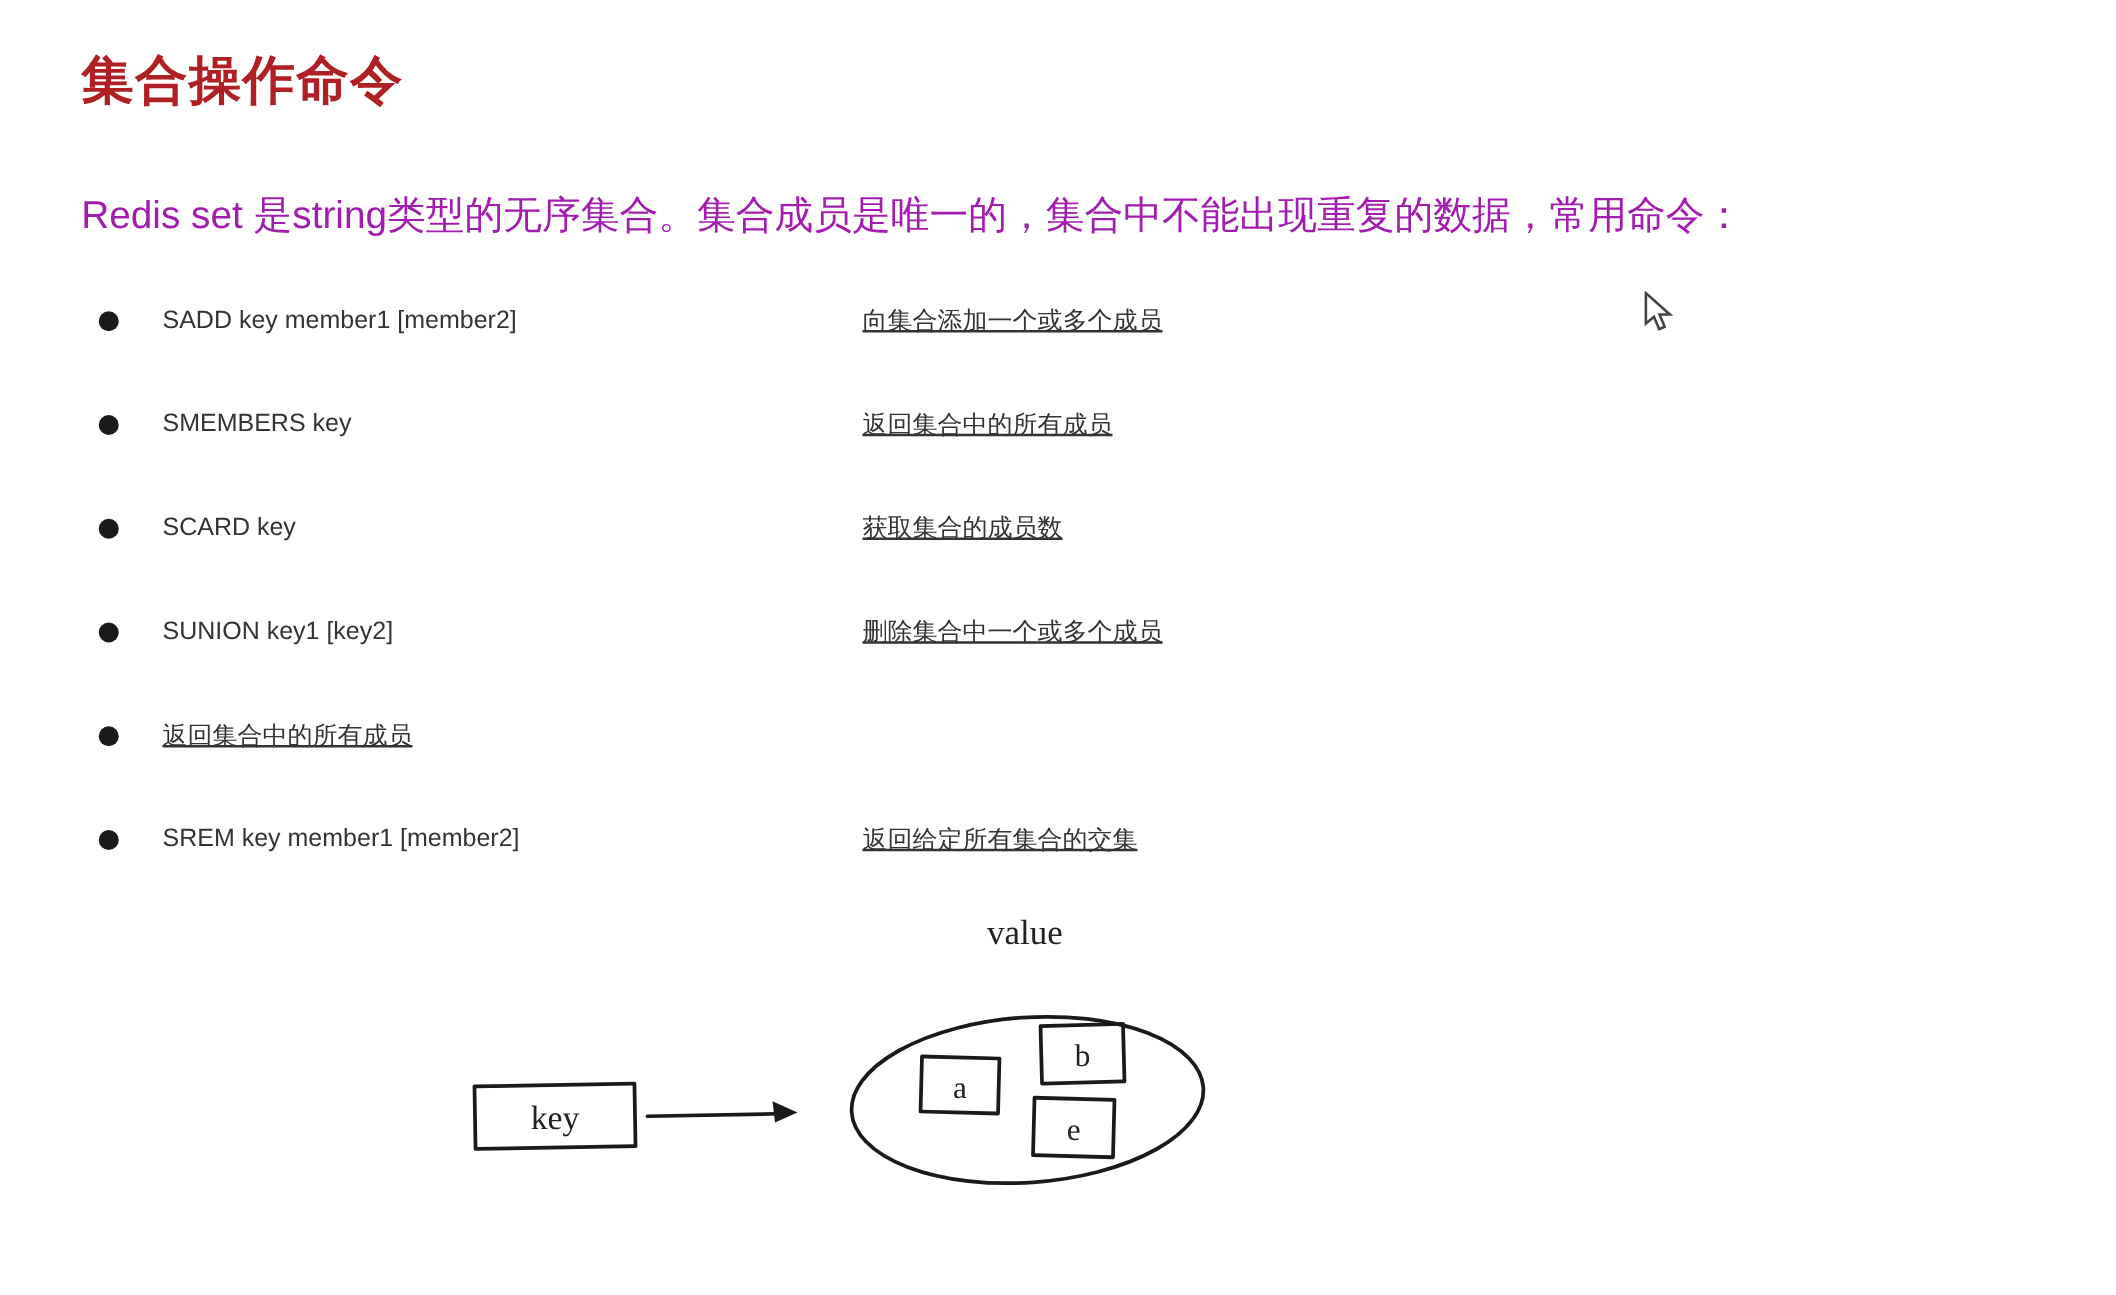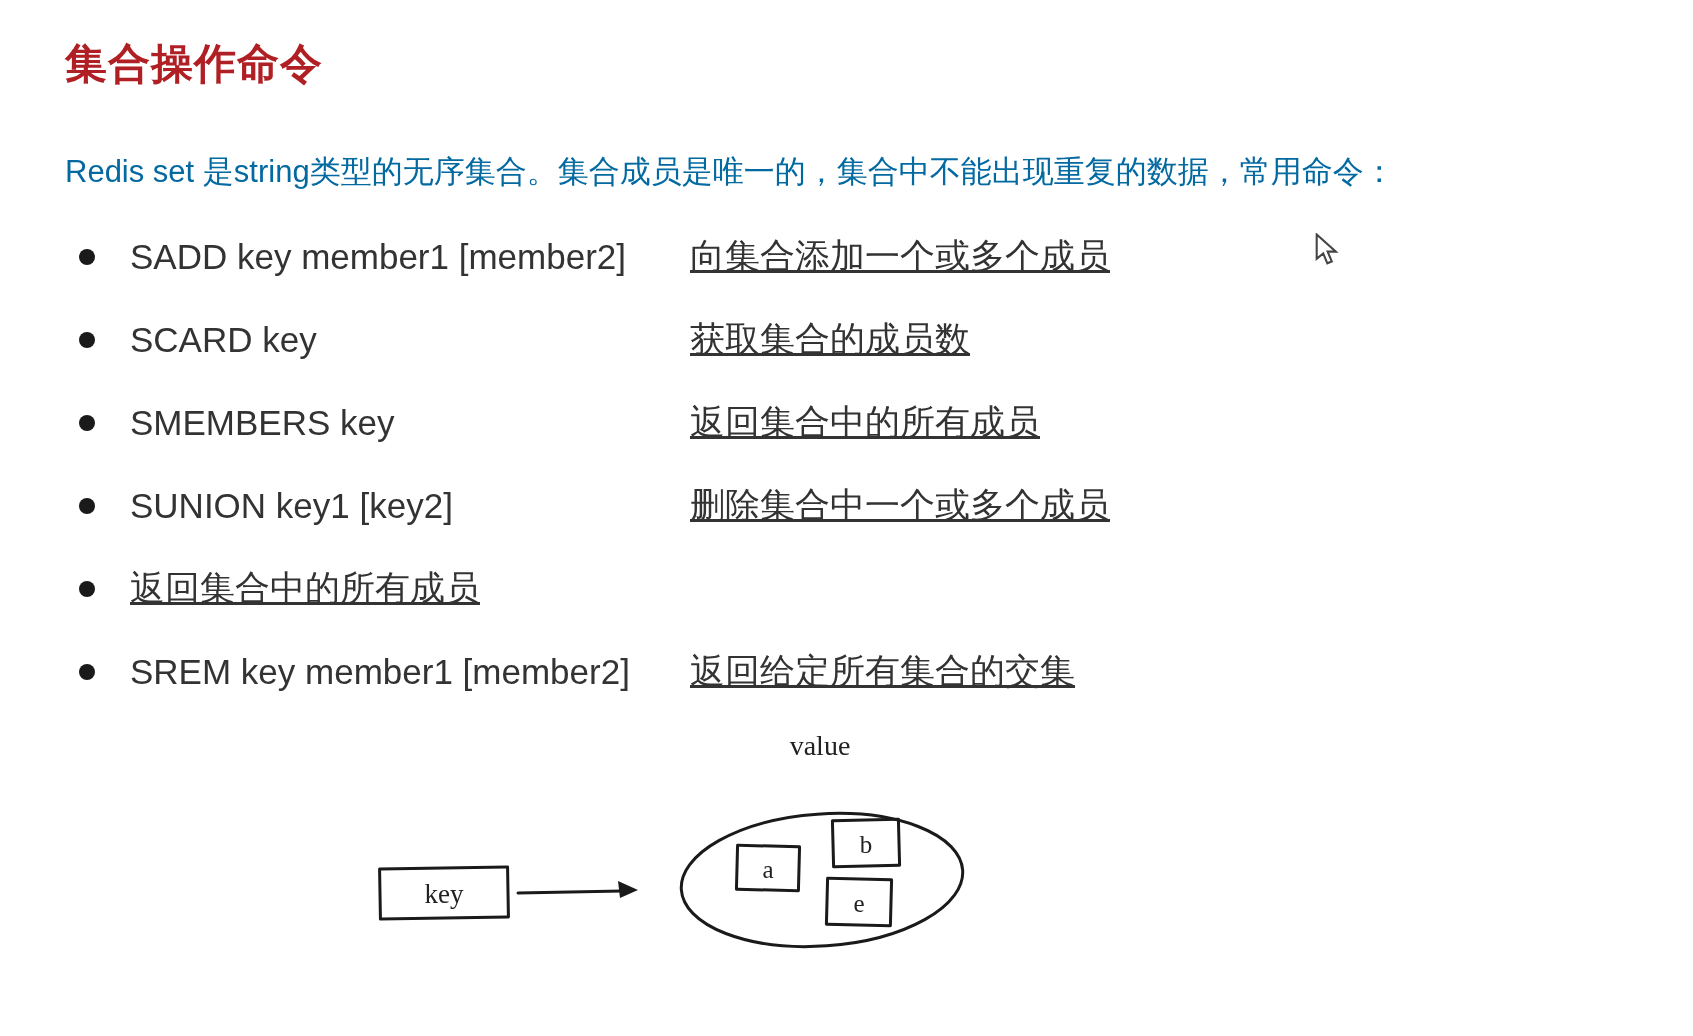--- a/index.html
+++ b/index.html
@@ -24,38 +24,38 @@
     letter-spacing: 1px;
   }
 
   .intro {
     position: absolute;
     left: 65px;
     top: 152px;
     margin: 0;
     width: 1590px;
     font-size: 31px;
-    color: #0369a1;
+    color: #a21caf;
     line-height: 1.3;
   }
 
   .cmd-list {
     position: absolute;
     left: 65px;
     top: 215px;
     margin: 0;
     padding: 0;
     list-style: none;
     width: 1560px;
   }
   .cmd-row {
     display: flex;
     align-items: center;
     height: 83px;
-    font-size: 35px;
+    font-size: 20px;
     color: #333333;
   }
   .bullet {
     flex: 0 0 auto;
     width: 16px;
     height: 16px;
     border-radius: 50%;
     background: #1a1a1a;
     margin-left: 14px;
     margin-right: 35px;
@@ -91,27 +91,27 @@
   <p class="intro">Redis set 是string类型的无序集合。集合成员是唯一的，集合中不能出现重复的数据，常用命令：</p>
 
   <ul class="cmd-list">
     <li class="cmd-row">
       <span class="bullet"></span>
       <span class="cmd">SADD key member1 [member2]</span>
       <span class="desc">向集合添加一个或多个成员</span>
     </li>
     <li class="cmd-row">
       <span class="bullet"></span>
-      <span class="cmd">SCARD key</span>
-      <span class="desc">获取集合的成员数</span>
+      <span class="cmd">SMEMBERS key</span>
+      <span class="desc">返回集合中的所有成员</span>
     </li>
     <li class="cmd-row">
       <span class="bullet"></span>
-      <span class="cmd">SMEMBERS key</span>
-      <span class="desc">返回集合中的所有成员</span>
+      <span class="cmd">SCARD key</span>
+      <span class="desc">获取集合的成员数</span>
     </li>
     <li class="cmd-row">
       <span class="bullet"></span>
       <span class="cmd">SUNION key1 [key2]</span>
       <span class="desc">删除集合中一个或多个成员</span>
     </li>
     <li class="cmd-row">
       <span class="bullet"></span>
       <span class="desc">返回集合中的所有成员</span>
     </li>

